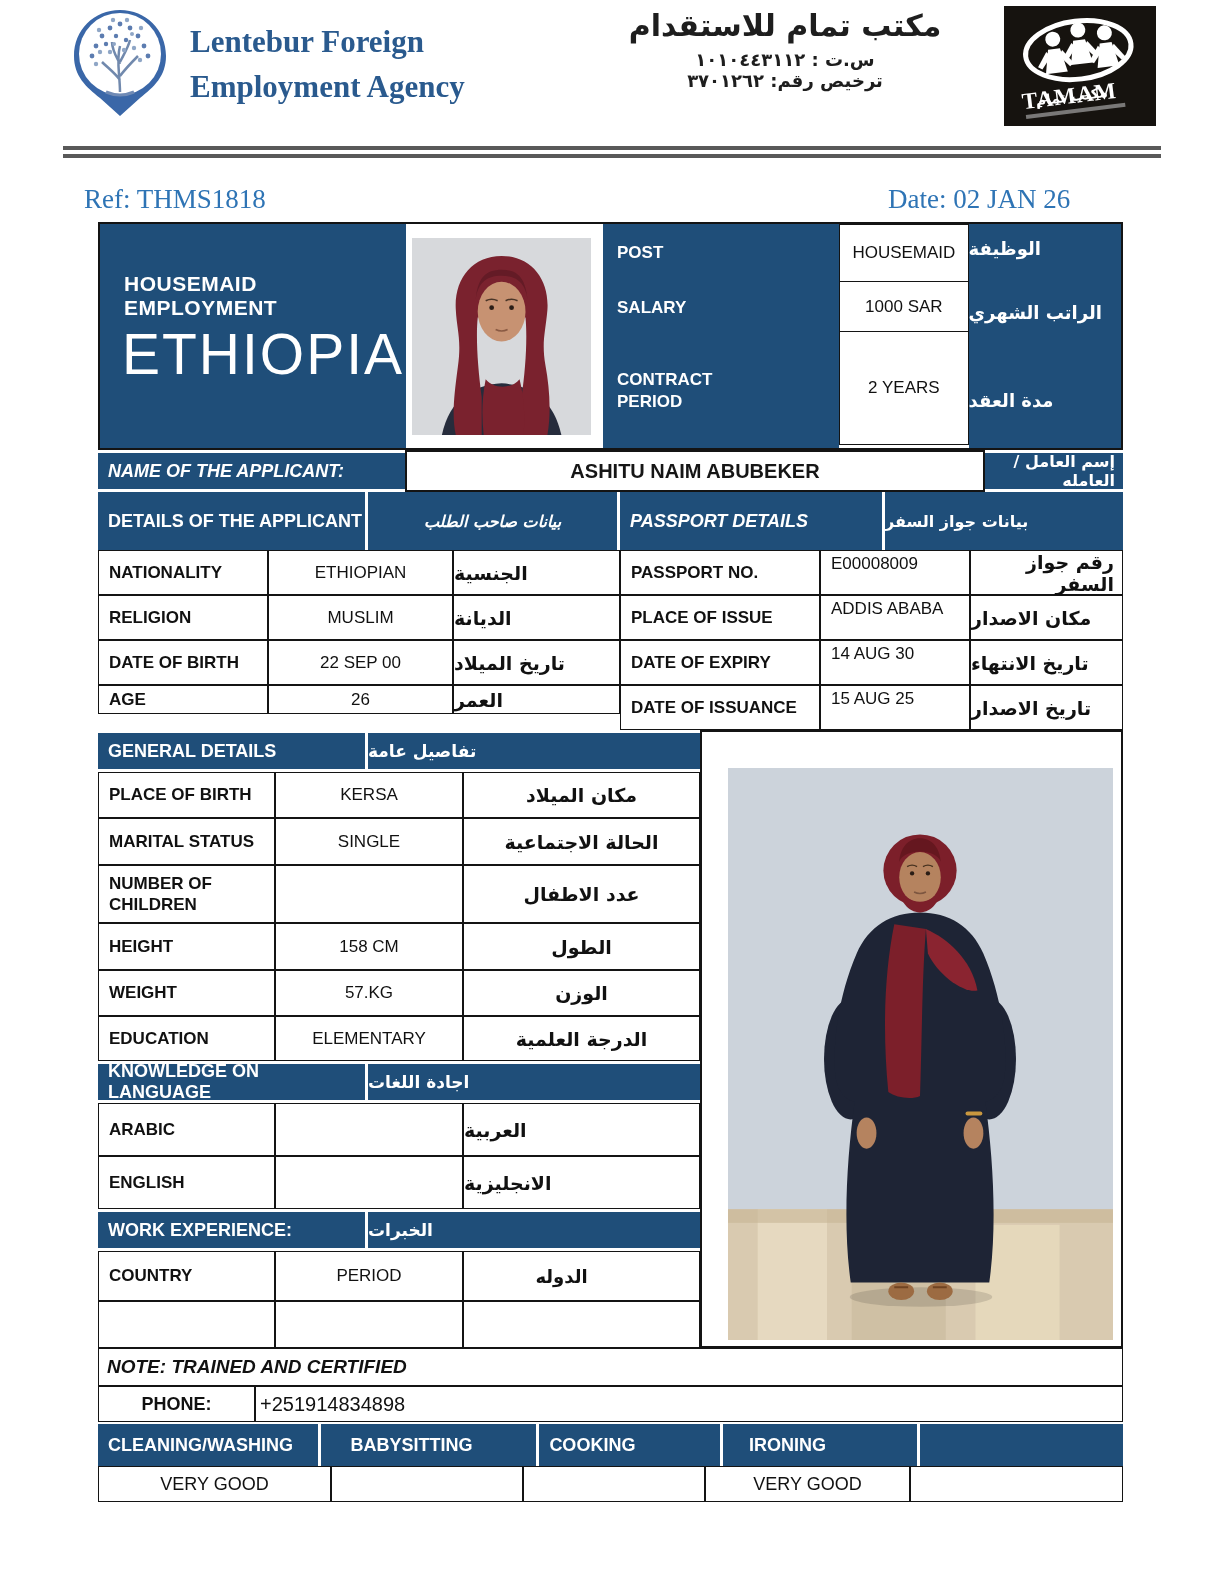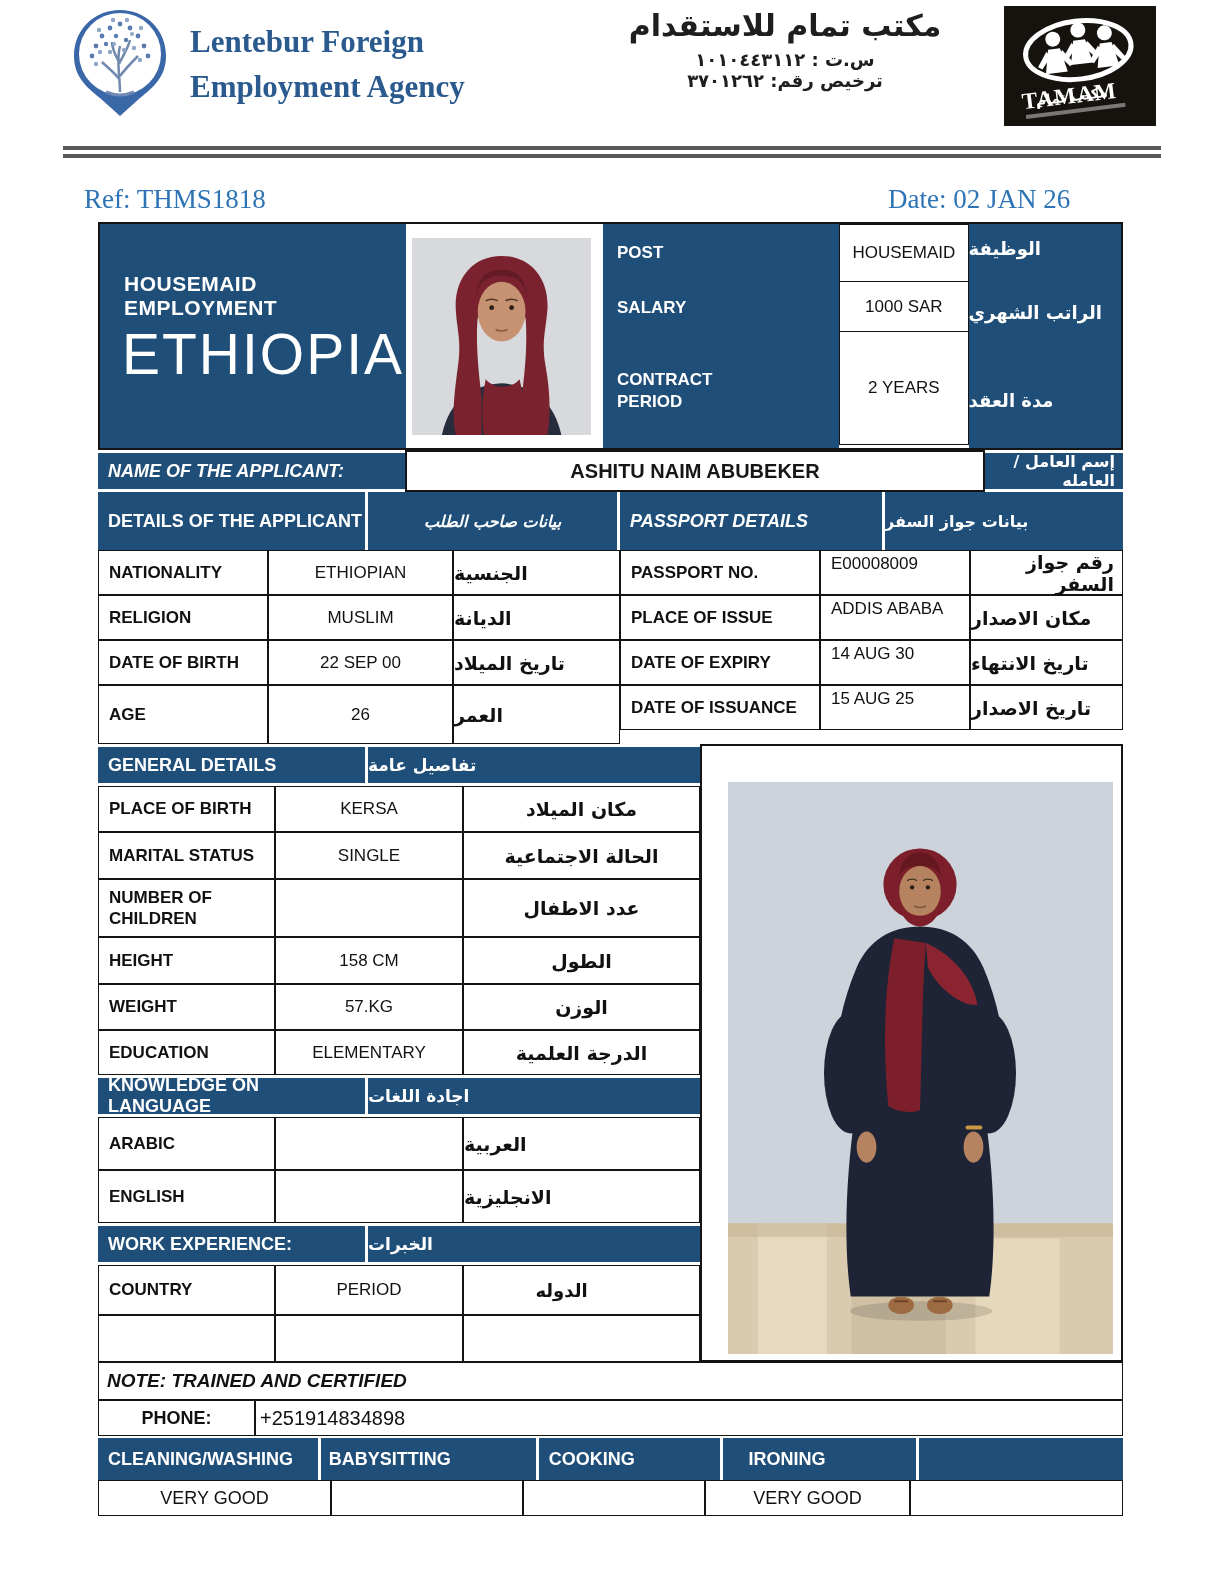--- a/index.html
+++ b/index.html
@@ -213,21 +213,21 @@
         <div class="row" style="height:45px">
           <div class="cellb vcent t-lbl" style="width:170px">RELIGION</div>
           <div class="cellb vcent t-val" style="width:185px">MUSLIM</div>
           <div class="cellb vcent t-ar arf" style="width:167px">الديانة</div>
         </div>
         <div class="row" style="height:45px">
           <div class="cellb vcent t-lbl" style="width:170px">DATE OF BIRTH</div>
           <div class="cellb vcent t-val" style="width:185px">22 SEP 00</div>
           <div class="cellb vcent t-ar arf" style="width:167px">تاريخ الميلاد</div>
         </div>
-        <div class="row" style="height:59px">
+        <div class="row" style="height:29px">
           <div class="cellb vcent t-lbl" style="width:170px">AGE</div>
           <div class="cellb vcent t-val" style="width:185px">26</div>
           <div class="cellb vcent t-ar arf" style="width:167px">العمر</div>
         </div>
       </div>
       <div style="width:503px">
         <div class="row" style="height:45px">
           <div class="cellb vcent t-lbl" style="width:200px">PASSPORT NO.</div>
           <div class="cellb t-val-l" style="width:150px;display:flex;align-items:flex-start;padding-top:3px">E00008009</div>
           <div class="cellb vcent t-ar arf" style="width:153px">رقم جواز السفر</div>
@@ -358,21 +358,21 @@
 
     <div class="row note-row vcent" style="height:38px">NOTE: TRAINED AND CERTIFIED</div>
 
     <div class="row" style="height:36px">
       <div class="cellb vcent phone-lbl" style="width:157px">PHONE:</div>
       <div class="cellb vcent phone-val" style="width:868px">+251914834898</div>
     </div>
 
     <div class="row" style="height:44px;border-top:2px solid #fff">
       <div class="blue vcent skill-h gapR" style="width:233px">CLEANING/WASHING</div>
-      <div class="blue vcent skill-h gapR" style="width:228px;padding-left:8px">BABYSITTING</div>
+      <div class="blue vcent skill-h gapR" style="width:228px;padding-left:30px">BABYSITTING</div>
       <div class="blue vcent skill-h gapR" style="width:192px;">COOKING</div>
       <div class="blue vcent skill-h gapR" style="width:205px;padding-left:26px">IRONING</div>
       <div class="blue vcent skill-h" style="width:213px"></div>
     </div>
 
     <div class="row" style="height:36px">
       <div class="cellb vcent skill-v" style="width:233px">VERY GOOD</div>
       <div class="cellb vcent skill-v" style="width:192px"></div>
       <div class="cellb vcent skill-v" style="width:182px"></div>
       <div class="cellb vcent skill-v" style="width:205px">VERY GOOD</div>

